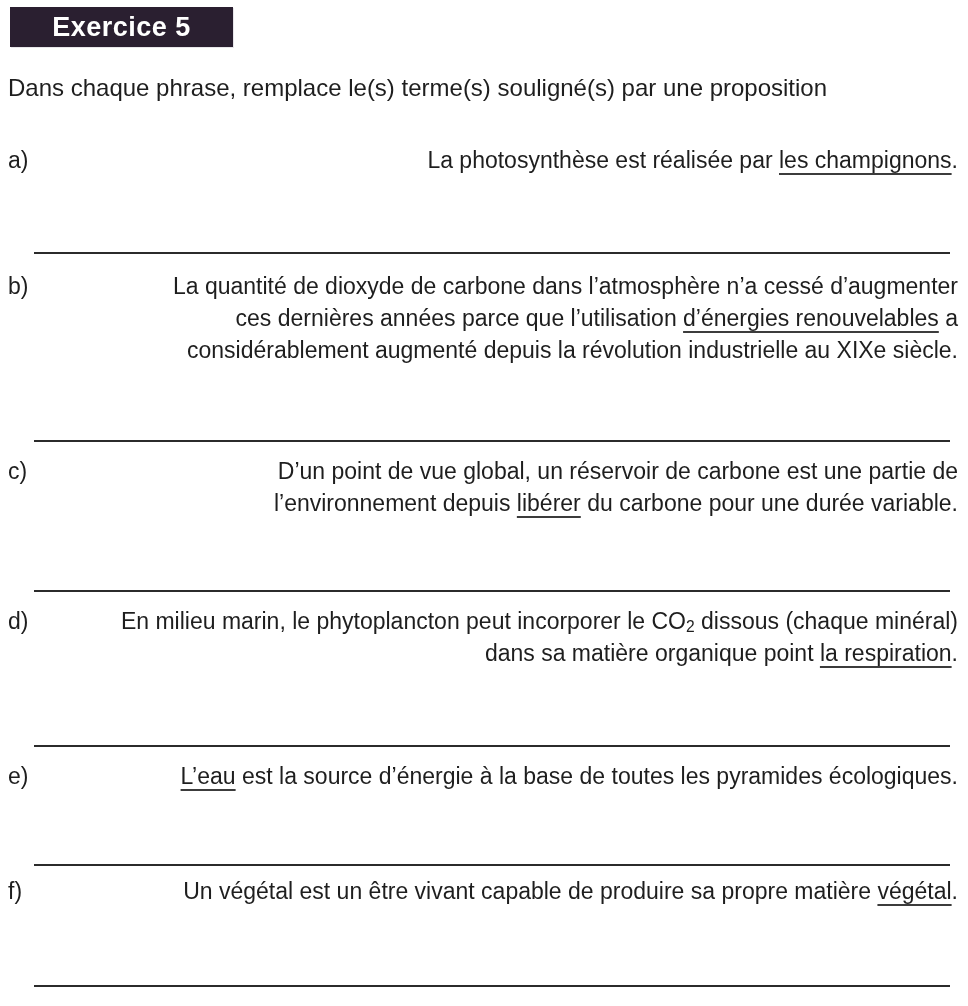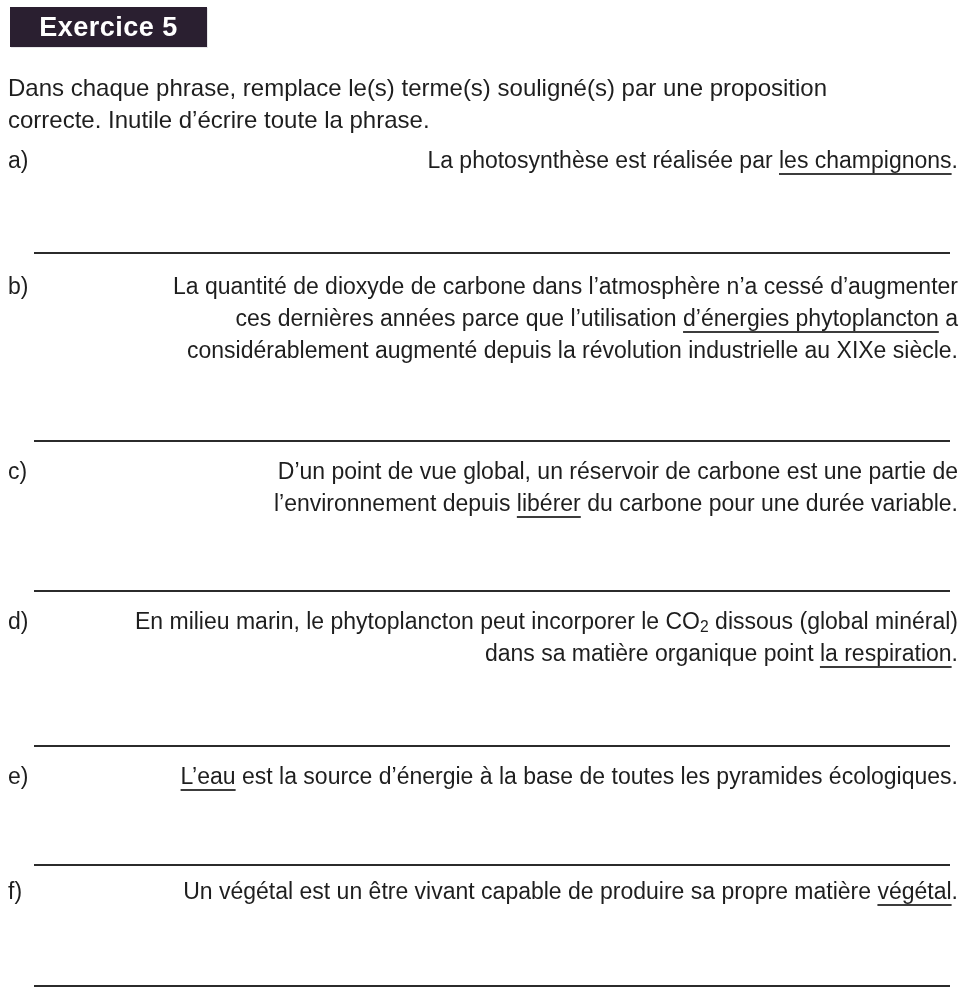--- a/index.html
+++ b/index.html
@@ -13,21 +13,21 @@
     height: 1006px;
     background: #ffffff;
     font-family: "Liberation Sans", "DejaVu Sans", sans-serif;
     color: #1e1e1e;
     overflow: hidden;
   }
   .badge {
     position: absolute;
     left: 10px;
     top: 7px;
-    width: 197px;
+    width: 223px;
     height: 40px;
     background: #2a1f30;
     color: #ffffff;
     font-size: 27px;
     font-weight: bold;
     letter-spacing: 0.5px;
     display: flex;
     align-items: center;
     justify-content: center;
     box-shadow: 1px 1px 0 #e8e6ea;
@@ -89,43 +89,43 @@
 </style>
 </head>
 <body>
 
 <div class="page">
 
   <div class="badge">
     <span>Exercice 5</span>
   </div>
 
-  <div class="instructions"><span>Dans chaque phrase, remplace le(s) terme(s) souligné(s) par une proposition</span><br><span>correcte. Inutile d’écrire toute la phrase.</span></div>
+  <div class="instructions"><span>Dans chaque phrase, remplace le(s) terme(s) souligné(s) par une proposition</span><br></div>
 
   <div class="item item-a">
     <span class="item-label">a)</span>
     <div class="item-text"><span>La photosynthèse est réalisée par </span><span class="u">les champignons</span><span>.</span></div>
   </div>
   <div class="answer-line line-1"></div>
 
   <div class="item item-b">
     <span class="item-label">b)</span>
-    <div class="item-text"><span>La quantité de dioxyde de carbone dans l’atmosphère n’a cessé d’augmenter</span><br><span>ces dernières années parce que l’utilisation </span><span class="u">d’énergies phytoplancton</span><span> a</span><br><span>considérablement augmenté depuis la révolution industrielle au XIXe siècle.</span></div>
+    <div class="item-text"><span>La quantité de dioxyde de carbone dans l’atmosphère n’a cessé d’augmenter</span><br><span>ces dernières années parce que l’utilisation </span><span class="u">d’énergies renouvelables</span><span> a</span><br><span>considérablement augmenté depuis la révolution industrielle au XIXe siècle.</span></div>
   </div>
   <div class="answer-line line-2"></div>
 
   <div class="item item-c">
     <span class="item-label">c)</span>
     <div class="item-text"><span>D’un point de vue global, un réservoir de carbone est une partie de</span><br><span>l’environnement depuis </span><span class="u">libérer</span><span> du carbone pour une durée variable.</span></div>
   </div>
   <div class="answer-line line-3"></div>
 
   <div class="item item-d">
     <span class="item-label">d)</span>
-    <div class="item-text"><span>En milieu marin, le phytoplancton peut incorporer le CO</span><sub class="co2">2</sub><span> dissous (global minéral)</span><br><span>dans sa matière organique point </span><span class="u">la respiration</span><span>.</span></div>
+    <div class="item-text"><span>En milieu marin, le phytoplancton peut incorporer le CO</span><sub class="co2">2</sub><span> dissous (chaque minéral)</span><br><span>dans sa matière organique point </span><span class="u">la respiration</span><span>.</span></div>
   </div>
   <div class="answer-line line-4"></div>
 
   <div class="item item-e">
     <span class="item-label">e)</span>
     <div class="item-text"><span class="u">L’eau</span><span> est la source d’énergie à la base de toutes les pyramides écologiques.</span></div>
   </div>
   <div class="answer-line line-5"></div>
 
   <div class="item item-f">

